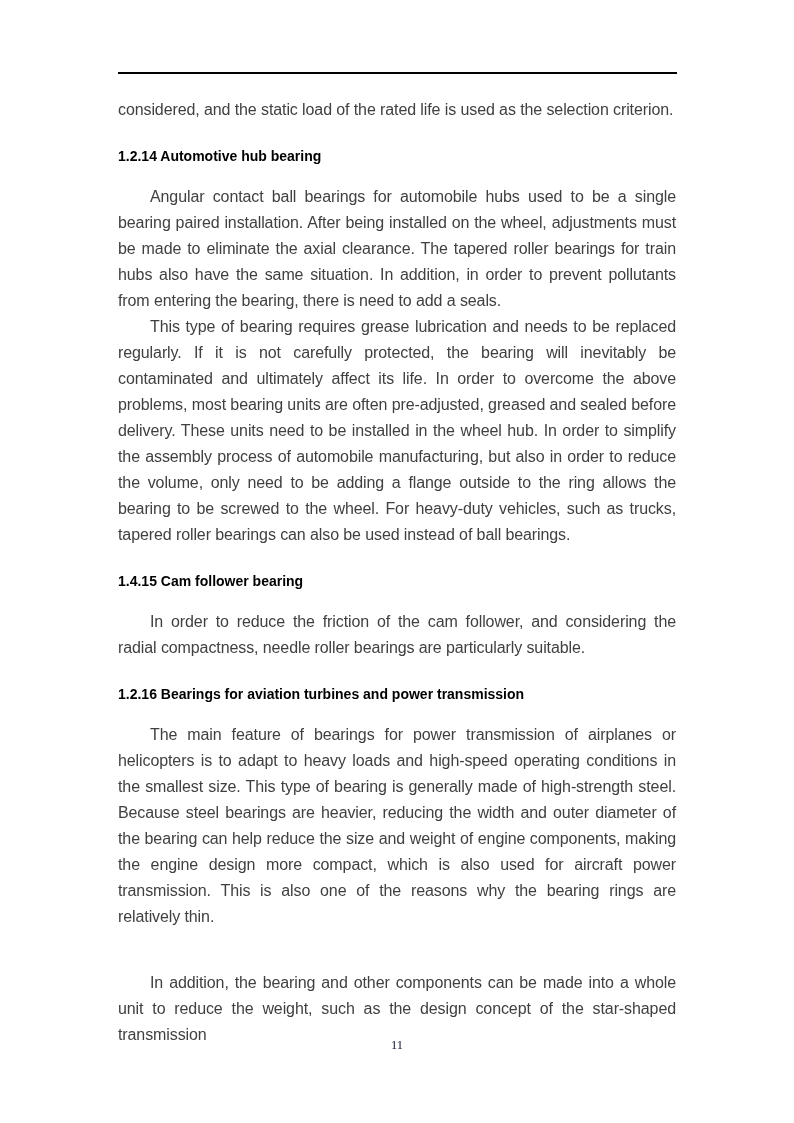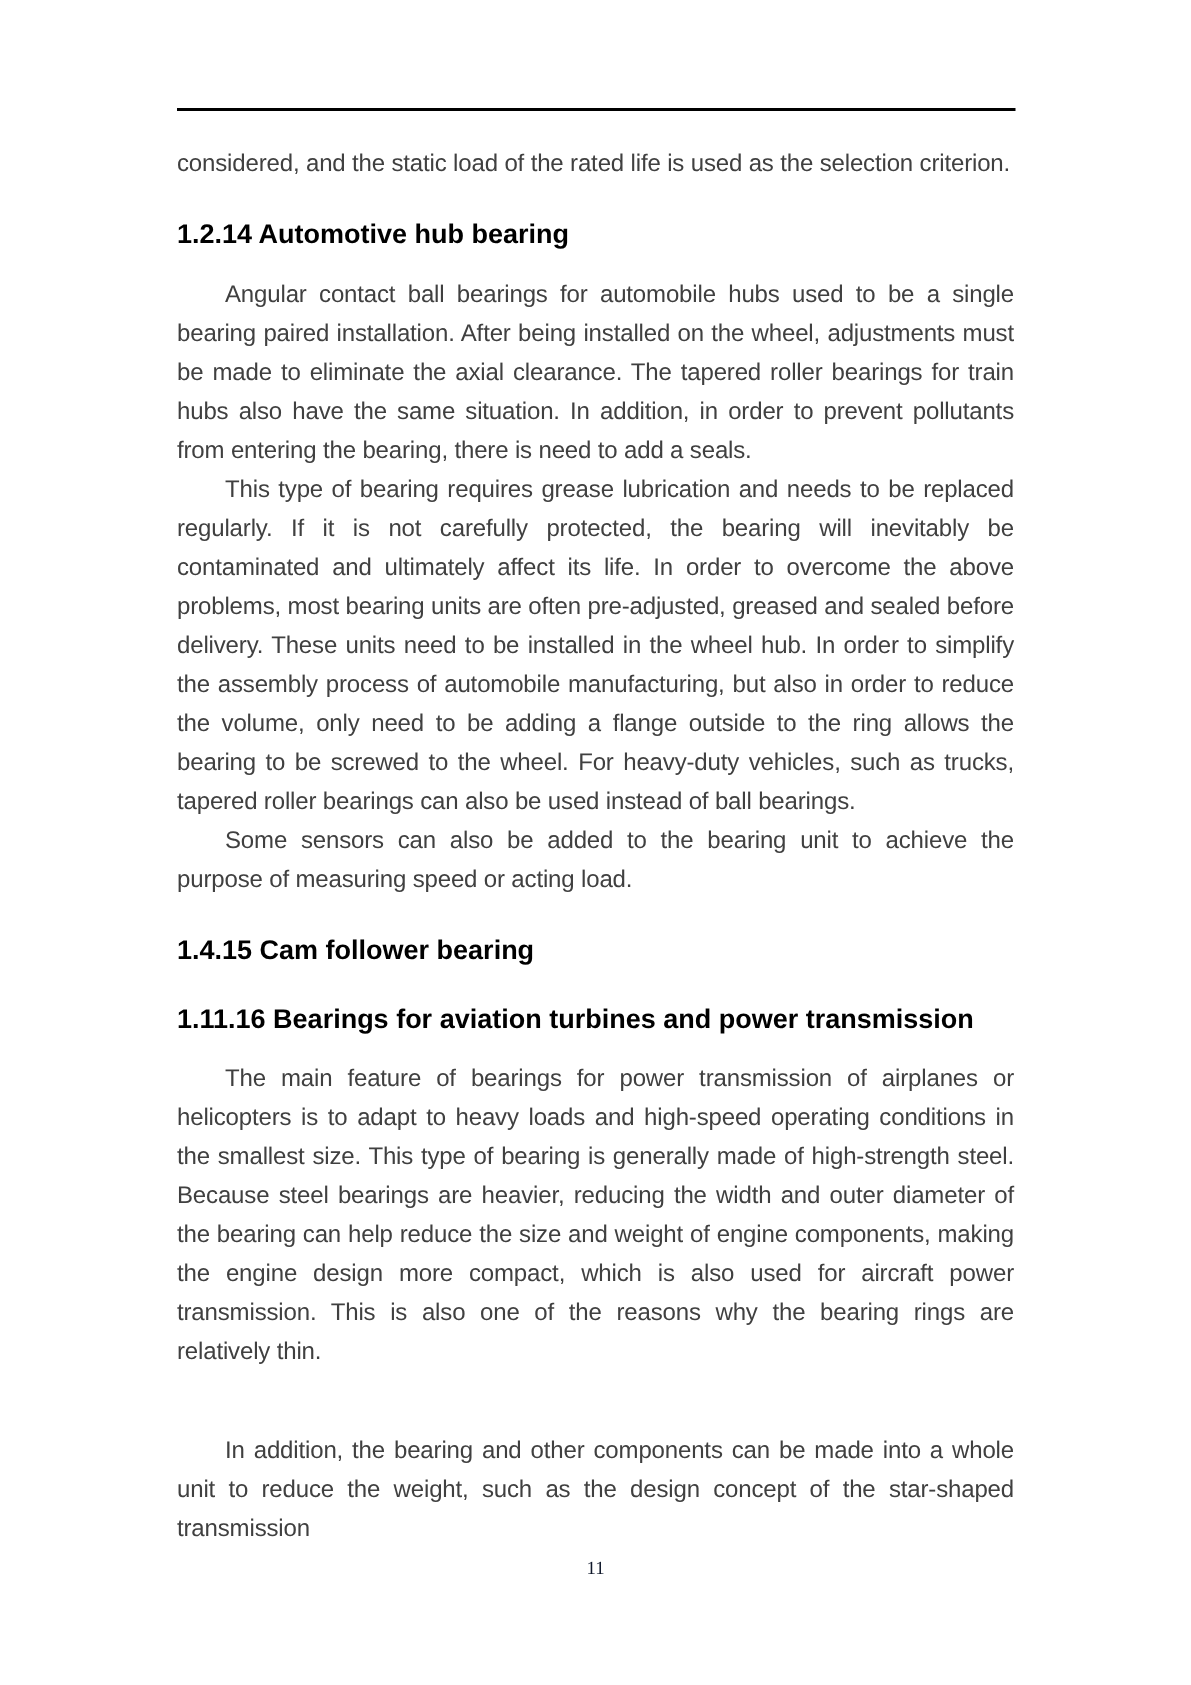--- a/index.html
+++ b/index.html
@@ -41,21 +41,21 @@
   }
   p.no-indent {
     text-indent: 0;
   }
   p.continues {
     text-align-last: justify;
     margin-top: 40px;
   }
   h2.section-heading {
     margin: 20px 0 15px 0;
-    font-size: 18px;
+    font-size: 14px;
     font-weight: bold;
     line-height: 26px;
     color: #000000;
   }
   .page-number {
     position: absolute;
     left: 118px;
     width: 558px;
     top: 1038px;
     text-align: center;
@@ -74,26 +74,26 @@
   <div class="content">
 
     <p class="body-text no-indent">considered, and the static load of the rated life is used as the selection criterion.</p>
 
     <h2 class="section-heading">1.2.14 Automotive hub bearing</h2>
 
     <p class="body-text">Angular contact ball bearings for automobile hubs used to be a single bearing paired installation. After being installed on the wheel, adjustments must be made to eliminate the axial clearance. The tapered roller bearings for train hubs also have the same situation. In addition, in order to prevent pollutants from entering the bearing, there is need to add a seals.</p>
 
     <p class="body-text">This type of bearing requires grease lubrication and needs to be replaced regularly. If it is not carefully protected, the bearing will inevitably be contaminated and ultimately affect its life. In order to overcome the above problems, most bearing units are often pre-adjusted, greased and sealed before delivery. These units need to be installed in the wheel hub. In order to simplify the assembly process of automobile manufacturing, but also in order to reduce the volume, only need to be adding a flange outside to the ring allows the bearing to be screwed to the wheel. For heavy-duty vehicles, such as trucks, tapered roller bearings can also be used instead of ball bearings.</p>
 
-    <p class="body-text">Some sensors can also be added to the bearing unit to achieve the purpose of measuring speed or acting load.</p>
 
     <h2 class="section-heading">1.4.15 Cam follower bearing</h2>
 
+    <p class="body-text">In order to reduce the friction of the cam follower, and considering the radial compactness, needle roller bearings are particularly suitable.</p>
 
-    <h2 class="section-heading">1.11.16 Bearings for aviation turbines and power transmission</h2>
+    <h2 class="section-heading">1.2.16 Bearings for aviation turbines and power transmission</h2>
 
     <p class="body-text">The main feature of bearings for power transmission of airplanes or helicopters is to adapt to heavy loads and high-speed operating conditions in the smallest size. This type of bearing is generally made of high-strength steel. Because steel bearings are heavier, reducing the width and outer diameter of the bearing can help reduce the size and weight of engine components, making the engine design more compact, which is also used for aircraft power transmission. This is also one of the reasons why the bearing rings are relatively thin.</p>
 
     <p class="body-text continues">In addition, the bearing and other components can be made into a whole unit to reduce the weight, such as the design concept of the star-shaped transmission</p>
 
   </div>
 
   <div class="page-number">11</div>
 
 </div>

